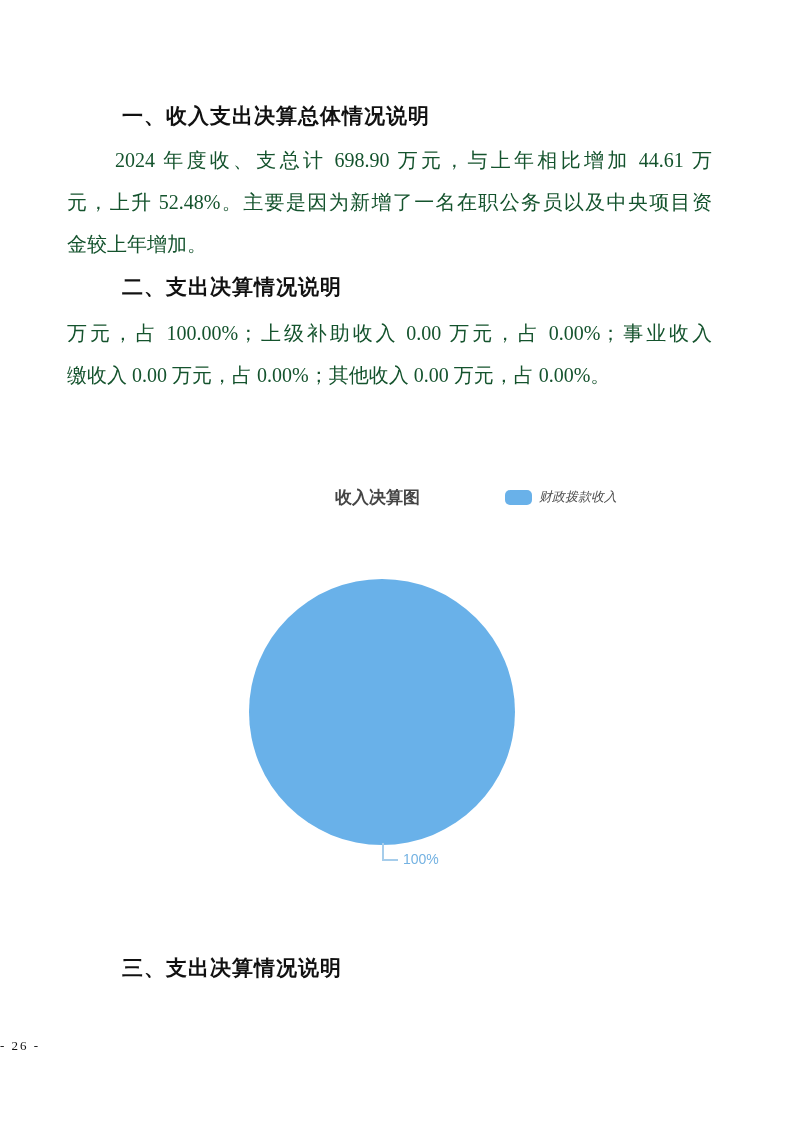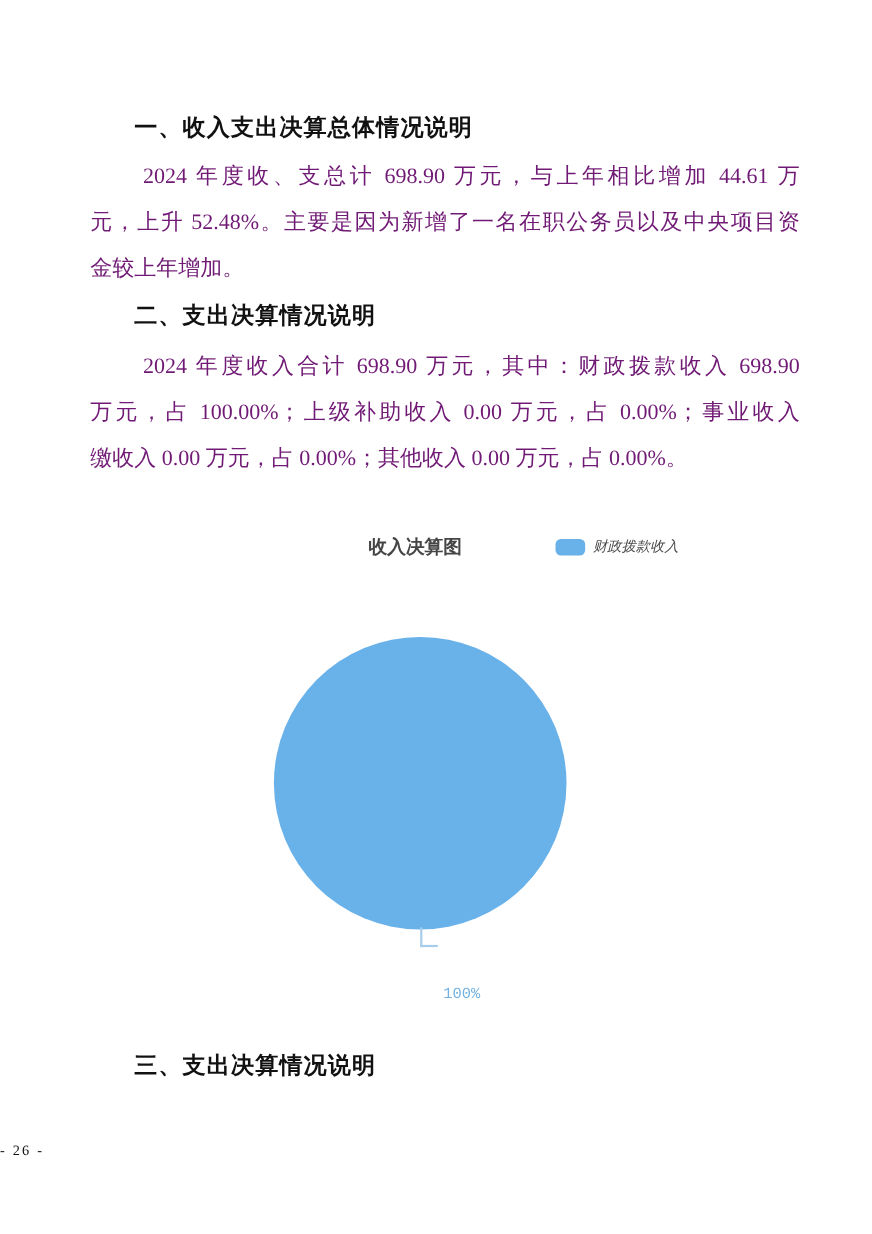--- a/index.html
+++ b/index.html
@@ -8,21 +8,21 @@
     font-family:"Liberation Serif","DejaVu Serif",serif;color:#000000;
   }
   .heading{
     position:absolute;left:122px;
     font-family:"Liberation Sans","DejaVu Sans",sans-serif;
     font-weight:700;font-size:21px;color:#111111;letter-spacing:1px;white-space:nowrap;
   }
   .heading.h1{top:102px;}
   .heading.h2{top:273px;}
   .heading.h3{top:954px;}
-  .para{position:absolute;left:82px;width:645px;font-size:20px;line-height:42px;color:#701a75;}
+  .para{position:absolute;left:67px;width:645px;font-size:20px;line-height:42px;color:#14532d;}
   .para.p1{top:139px;}
   .para.p2{top:312px;}
   .para.p3{top:989px;}
   .pline{text-align:justify;text-align-last:justify;}
   .pline.first{text-indent:48px;}
   .pline.endline{text-align-last:left;}
   .chart-title{
     position:absolute;left:335px;top:486px;
     font-family:"Liberation Sans","DejaVu Sans",sans-serif;
     font-weight:700;font-size:17px;color:#454545;white-space:nowrap;
@@ -31,43 +31,42 @@
   .legend-swatch{width:27px;height:15px;border-radius:5px;background:#69B1E9;}
   .legend-label{
     margin-left:7px;font-family:"Liberation Sans","DejaVu Sans",sans-serif;
     font-size:13px;color:#4d4d4d;white-space:nowrap;font-style:italic;
   }
   .pie{position:absolute;left:249px;top:579px;width:266px;height:266px;border-radius:50%;background:#69B1E9;}
   .callout-v{position:absolute;left:382px;top:843px;width:2px;height:18px;background:#A6CDEB;}
   .callout-h{position:absolute;left:382px;top:859px;width:16px;height:2px;background:#A6CDEB;}
   .pie-label{
     position:absolute;left:403px;top:851px;
-    font-family:Liberation Mono, monospace;
-    font-size:14px;color:#74B2E2;white-space:nowrap;margin-top:45px;
+    font-family:Liberation Sans, sans-serif;
+    font-size:14px;color:#74B2E2;white-space:nowrap;
   }
   .footer{
     position:absolute;left:0;top:1038px;width:100%;text-align:left;
     font-size:13px;color:#111111;letter-spacing:2px;
   }
 </style>
 </head>
 <body>
 
 <div class="page">
 
   <div class="heading h1">一、收入支出决算总体情况说明</div>
   <div class="para p1">
     <div class="pline first">2024 年度收、支总计 698.90 万元，与上年相比增加 44.61 万</div>
     <div class="pline">元，上升 52.48%。主要是因为新增了一名在职公务员以及中央项目资</div>
     <div class="pline endline">金较上年增加。</div>
   </div>
 
   <div class="heading h2">二、支出决算情况说明</div>
   <div class="para p2">
-    <div class="pline first">2024 年度收入合计 698.90 万元，其中：财政拨款收入 698.90</div>
     <div class="pline">万元，占 100.00%；上级补助收入 0.00 万元，占 0.00%；事业收入</div>
     <div class="pline endline">缴收入 0.00 万元，占 0.00%；其他收入 0.00 万元，占 0.00%。</div>
   </div>
 
   <div class="chart-title">收入决算图</div>
   <div class="legend">
     <span class="legend-swatch"></span>
     <span class="legend-label">财政拨款收入</span>
   </div>
 

